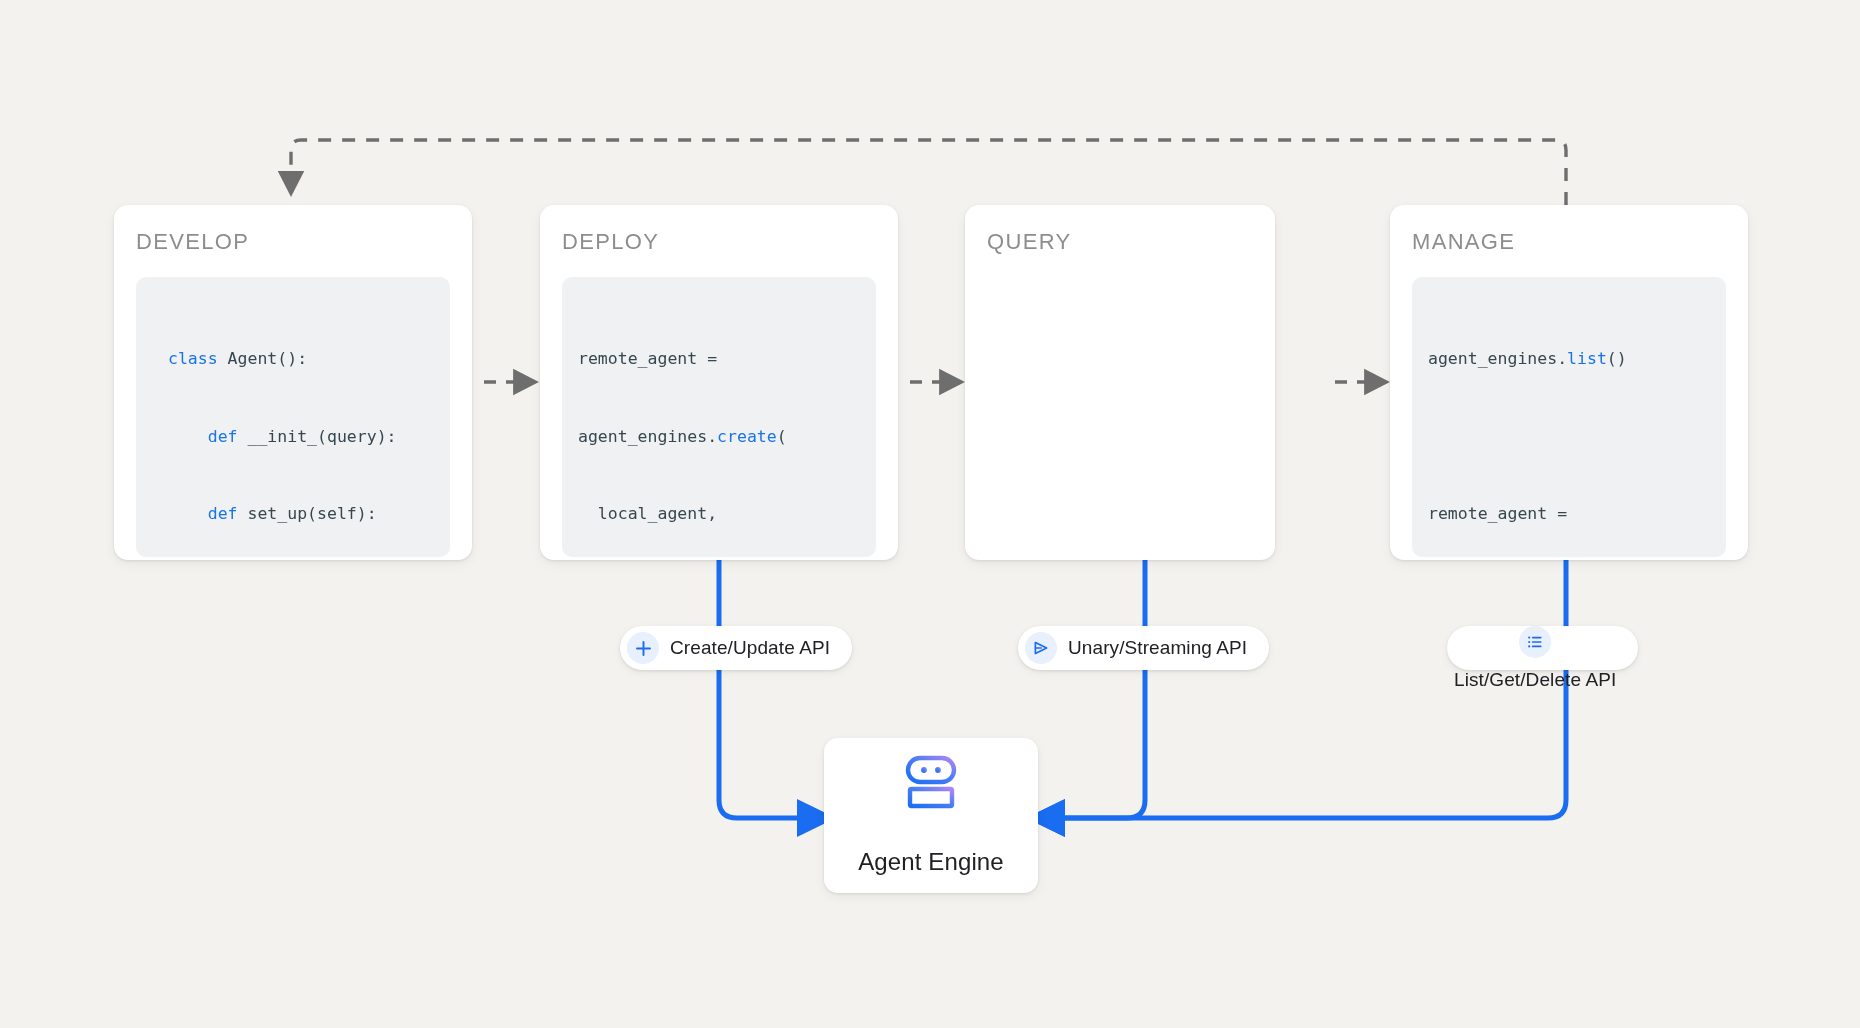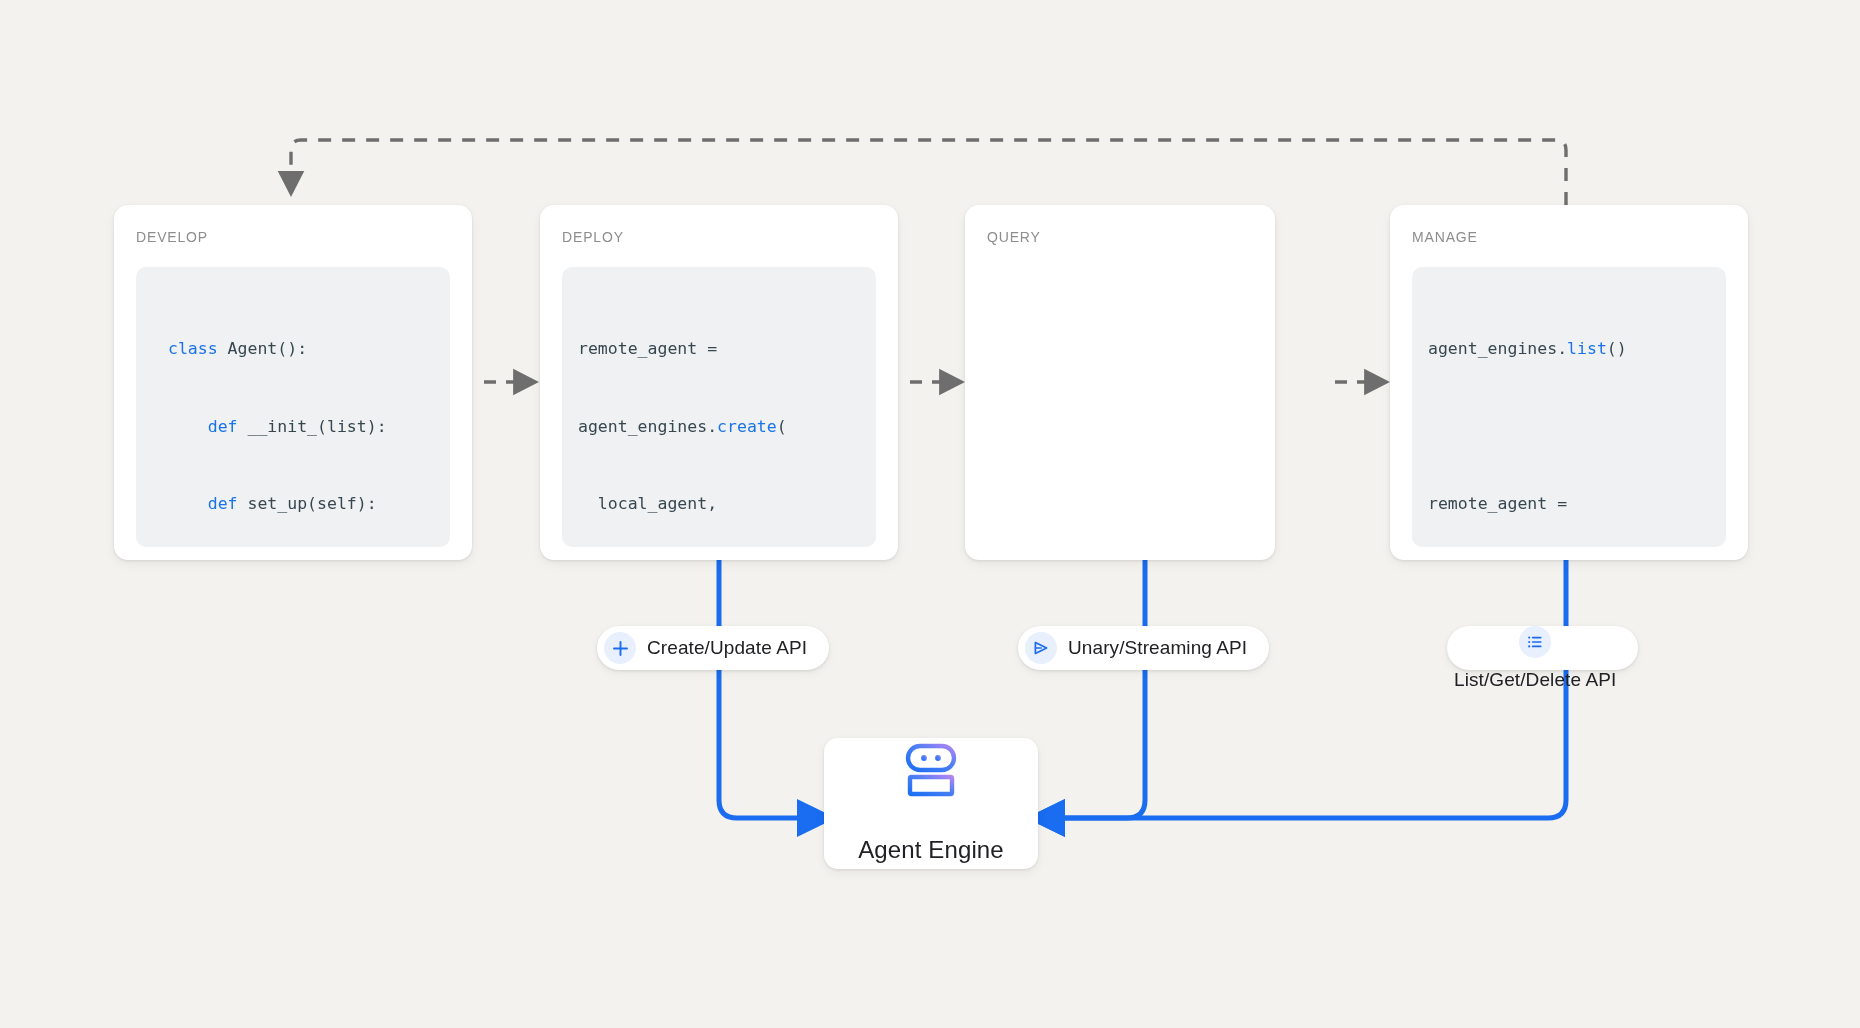--- a/index.html
+++ b/index.html
@@ -18,21 +18,21 @@
   
   .card {
     position: absolute;
     background: #ffffff;
     border-radius: 14px;
     box-shadow: 0 1px 3px rgba(0,0,0,0.10), 0 4px 12px rgba(0,0,0,0.05);
     z-index: 3;
     padding: 24px 22px 22px 22px;
   }
   .card-title {
-    font-size: 14px;
+    font-size: 22px;
     letter-spacing: 0.06em;
     color: #8d8d8d;
     font-weight: 500;
     margin-bottom: 22px;
     white-space: nowrap;
   }
   .code-block {
     background: #eff1f3;
     border-radius: 10px;
     padding: 18px 16px;
@@ -77,29 +77,29 @@
     border-radius: 50%;
     background: #e8effd;
     display: flex; align-items: center; justify-content: center;
     flex: 0 0 auto;
   }
   .pill-label {
     font-size: 19px;
     color: #202124;
     letter-spacing: 0.005em;
   }
-  #pill-create { left: 597px;  top: 626px; }
+  #pill-create { left: 620px;  top: 626px; }
   #pill-unary  { left: 1018px; top: 626px; }
   #pill-list   { left: 1447px; top: 626px; flex-direction: column; }
 
   
   #agent-engine {
     position: absolute;
     left: 824px; top: 738px;
-    width: 214px; height: 131px;
+    width: 214px; height: 155px;
     background: #ffffff;
     border-radius: 14px;
     box-shadow: 0 1px 3px rgba(0,0,0,0.10), 0 4px 12px rgba(0,0,0,0.05);
     z-index: 5;
     display: flex;
     flex-direction: column;
     align-items: center;
     justify-content: center;
     gap: 33px;
   }
@@ -157,21 +157,21 @@
 
     <g>
       <path d="M1566,560 L1566,800 Q1566,818 1548,818 L1050,818" fill="none" stroke="#1a6cf0" stroke-width="5" stroke-linecap="butt" marker-end="url(#arrow-blue)"></path>
     </g>
   </svg>
 
   <div class="card" id="card-develop">
     <div class="card-title">DEVELOP</div>
     <div class="code-block">
       <div><span class="kw">class </span><span>Agent():</span></div>
-      <div><span>    </span><span class="kw">def </span><span>__init_(list):</span></div>
+      <div><span>    </span><span class="kw">def </span><span>__init_(query):</span></div>
       <div><span>    </span><span class="kw">def </span><span>set_up(self):</span></div>
       
       
       
     </div>
   </div>
 
   <div class="card" id="card-deploy">
     <div class="card-title">DEPLOY</div>
     <div class="code-block">

